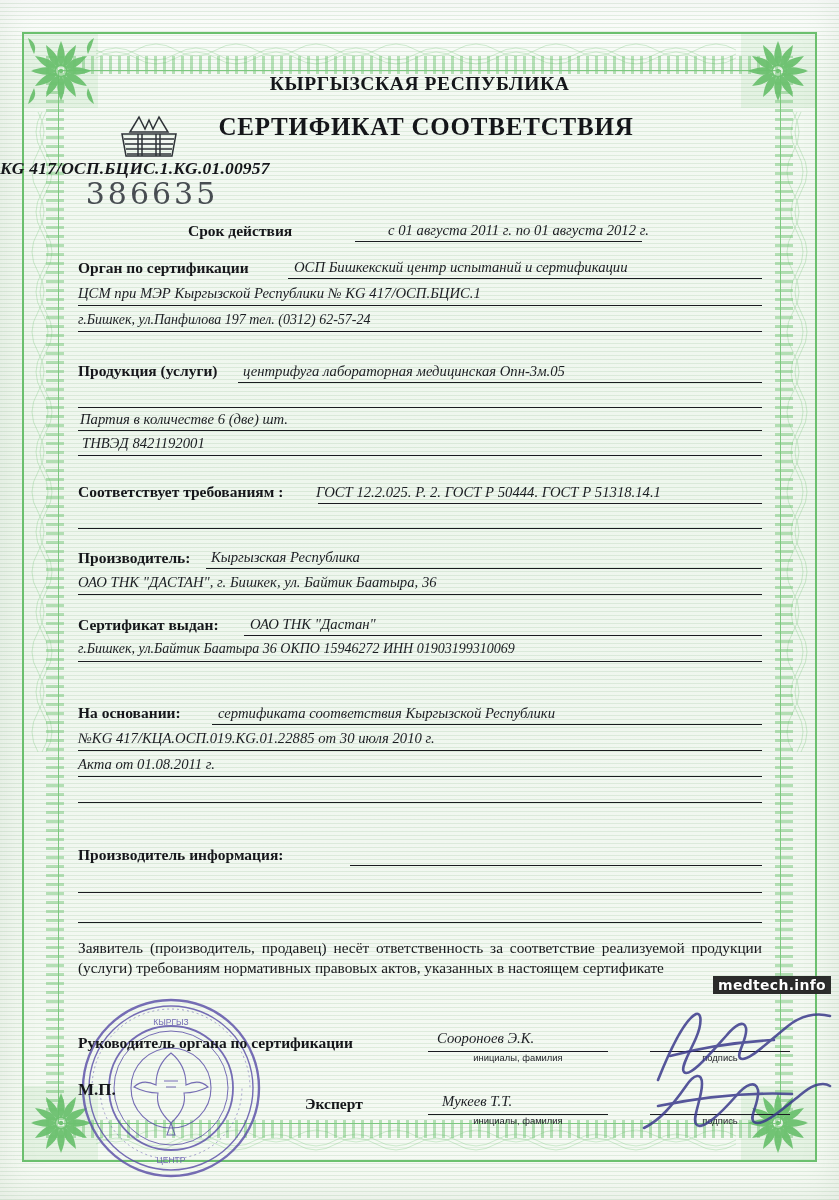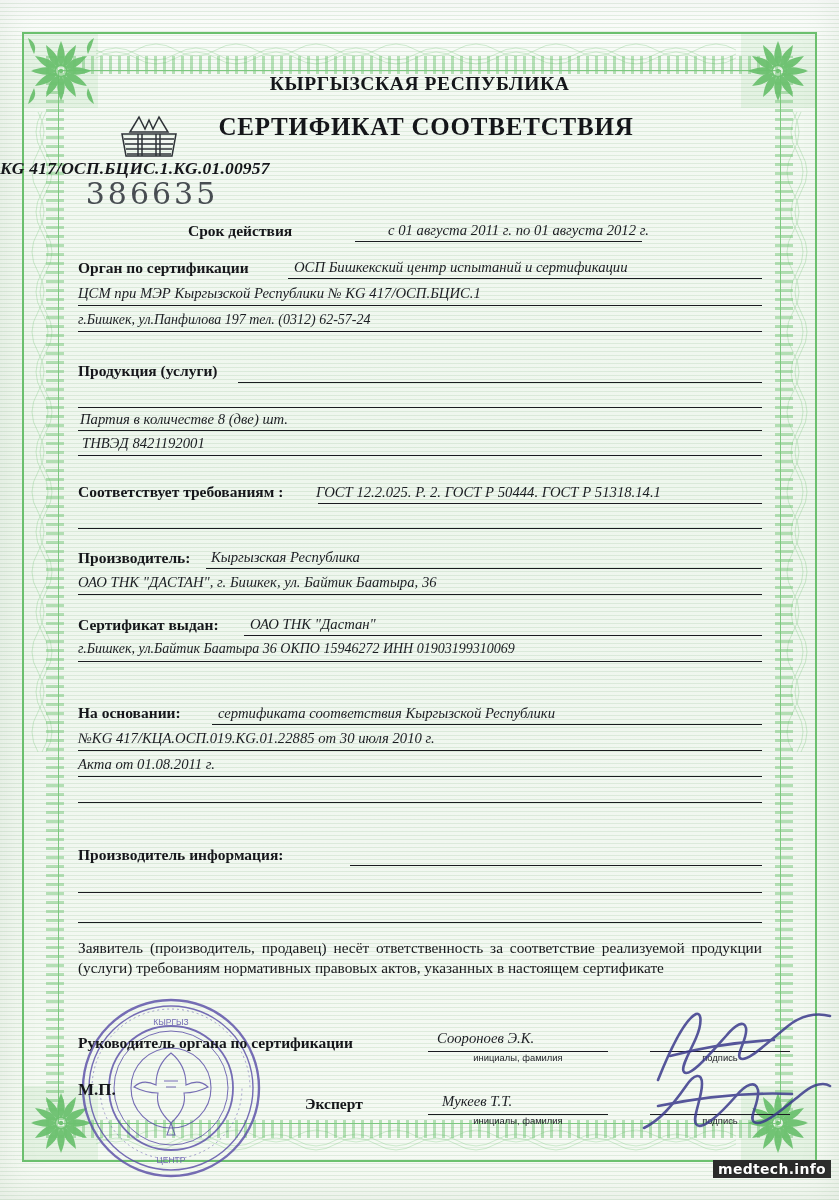--- a/index.html
+++ b/index.html
@@ -63,21 +63,21 @@
   .rosette.br{right:24px;bottom:40px;}
 
   
   .guilloche-strip{position:absolute;opacity:.5;}
   .gs-top{left:96px;right:96px;top:40px;height:28px;}
   .gs-bottom{left:96px;right:96px;bottom:46px;height:28px;}
   .gs-left{left:28px;top:112px;bottom:118px;width:28px;}
   .gs-right{right:28px;top:112px;bottom:118px;width:28px;}
 
   
-  .content{position:absolute;left:0;top:0;width:839px;height:1184px;}
+  .content{position:absolute;left:0;top:0;width:839px;height:1000px;}
 
   .title-main{
     position:absolute;left:0;right:0;top:73px;text-align:center;
     font-family:"Liberation Serif", serif;
     font-weight:bold;font-size:19.5px;letter-spacing:.6px;
   }
   .title-sub{
     position:absolute;left:0;right:0;top:113px;text-align:center;
     font-weight:bold;font-size:25px;letter-spacing:.8px;padding-left:13px;
   }
@@ -302,26 +302,27 @@
   <div class="val" style="left:294px;top:259px;">ОСП  Бишкекский центр испытаний и сертификации</div>
   <div class="rule" style="left:288px;top:278px;width:474px;"></div>
 
   <div class="val" style="left:78px;top:285px;">ЦСМ  при  МЭР Кыргызской  Республики      №  KG 417/ОСП.БЦИС.1</div>
   <div class="rule" style="left:78px;top:305px;width:684px;"></div>
 
   <div class="val small" style="left:78px;top:312px;">г.Бишкек,  ул.Панфилова 197    тел. (0312) 62-57-24</div>
   <div class="rule" style="left:78px;top:331px;width:684px;"></div>
 
   <div class="lbl" style="left:78px;top:362px;">Продукция (услуги)</div>
+  <div class="val" style="left:243px;top:363px;">центрифуга лабораторная медицинская Опн-3м.05</div>
   <div class="rule" style="left:238px;top:382px;width:524px;"></div>
 
   <div class="val" style="left:78px;top:388px;"></div>
   <div class="rule" style="left:78px;top:407px;width:684px;"></div>
 
-  <div class="val" style="left:80px;top:411px;">Партия в количестве 8 (две) шт.</div>
+  <div class="val" style="left:80px;top:411px;">Партия в количестве 6 (две) шт.</div>
   <div class="rule" style="left:78px;top:430px;width:684px;"></div>
 
   <div class="val" style="left:82px;top:435px;">ТНВЭД 8421192001</div>
   <div class="rule" style="left:78px;top:455px;width:684px;"></div>
 
   <div class="lbl" style="left:78px;top:483px;">Соответствует требованиям :</div>
   <div class="val" style="left:316px;top:484px;">ГОСТ 12.2.025. Р. 2. ГОСТ Р 50444. ГОСТ Р 51318.14.1</div>
   <div class="rule" style="left:318px;top:503px;width:444px;"></div>
 
   <div class="val" style="left:78px;top:509px;"></div>

